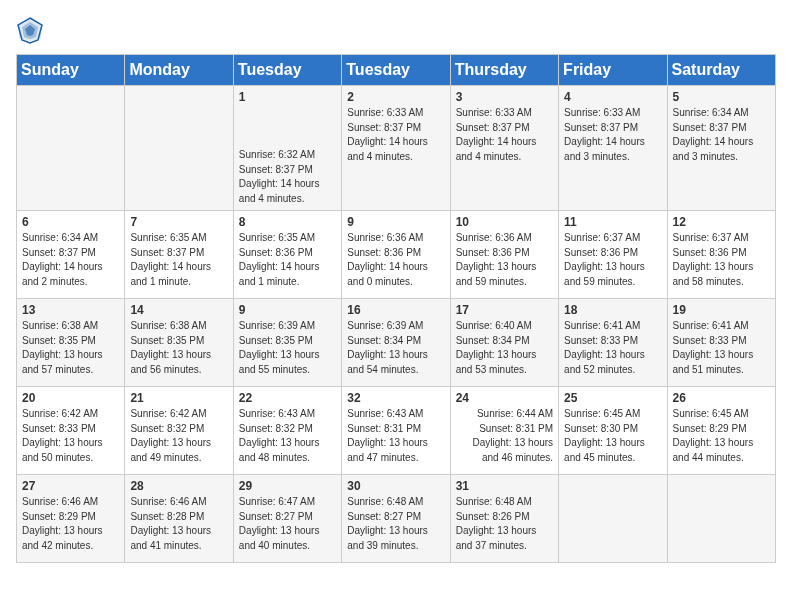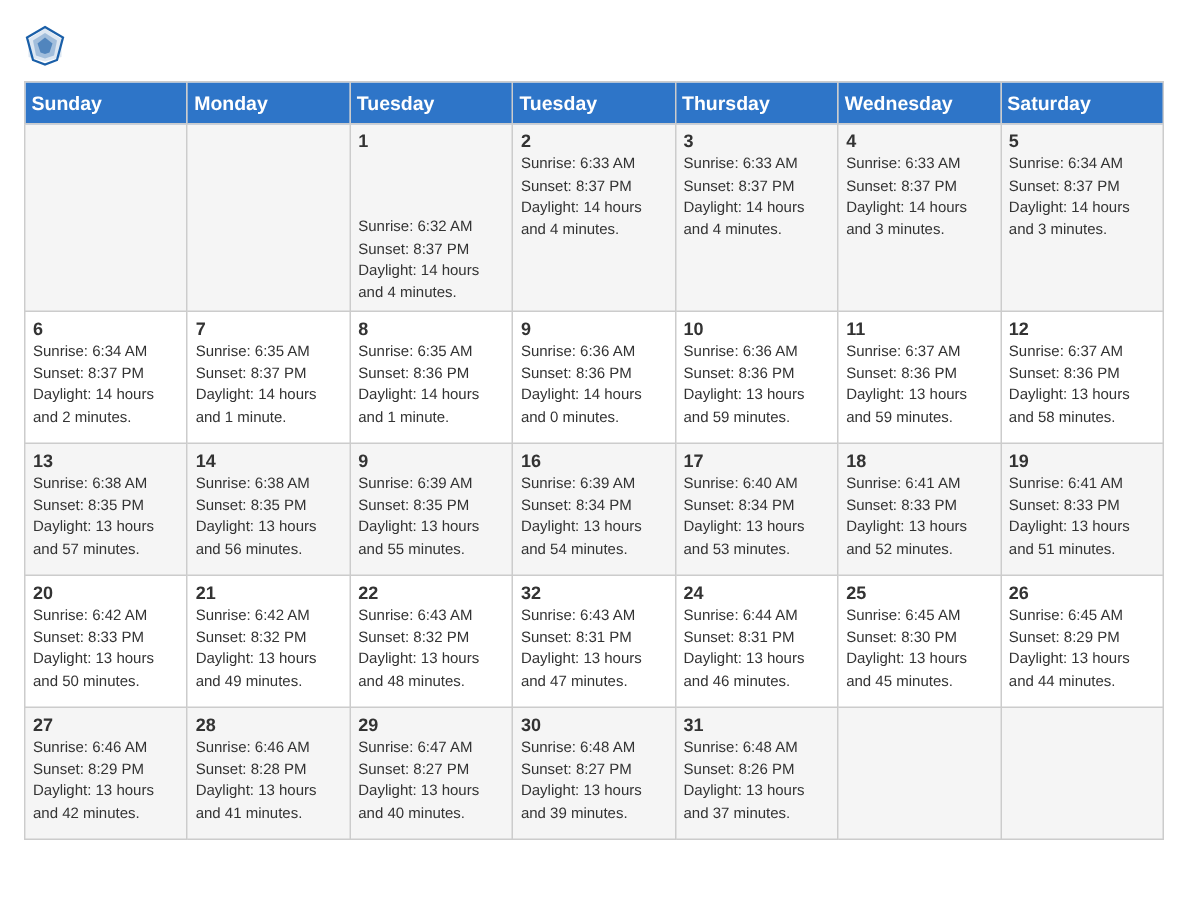--- a/index.html
+++ b/index.html
@@ -50,21 +50,21 @@
       margin-top: 2px;
     }
     table {
       width: 100%;
       border-collapse: collapse;
       table-layout: fixed;
     }
     thead th {
       background-color: #2e75c8;
       color: #fff;
-      font-size: 13px;
+      font-size: 16px;
       font-weight: bold;
       padding: 6px 4px;
       text-align: left;
       border: 1px solid #ccc;
     }
     tbody td {
       vertical-align: top;
       border: 1px solid #ccc;
       padding: 4px 5px;
       font-size: 10.5px;
@@ -116,21 +116,21 @@
 </div>
 
 <table>
   <thead>
     <tr>
       <th>Sunday</th>
       <th>Monday</th>
       <th>Tuesday</th>
       <th>Tuesday</th>
       <th>Thursday</th>
-      <th>Wednesday</th>
+      <th>Friday</th>
       <th>Saturday</th>
     </tr>
   </thead>
   <tbody id="calendar-body">
   <tr>
         <td class="empty-cell"></td>
         <td class="empty-cell"></td>
         <td>
           <span class="day-number">1</span>
           <div class="day-info" style="white-space: pre-line; margin-top: 44px;">Sunrise: 6:32 AM
@@ -293,21 +293,21 @@
         </td>
         <td>
           <span class="day-number">32</span>
           <div class="day-info" style="white-space: pre-line;">Sunrise: 6:43 AM
 Sunset: 8:31 PM
 Daylight: 13 hours
 and 47 minutes.</div>
         </td>
         <td>
           <span class="day-number">24</span>
-          <div class="day-info" style="white-space: pre-line;">Sunrise: 6:44 AM
+          <div class="day-info" style="white-space: pre-line; text-align: right;">Sunrise: 6:44 AM
 Sunset: 8:31 PM
 Daylight: 13 hours
 and 46 minutes.</div>
         </td>
         <td>
           <span class="day-number">25</span>
           <div class="day-info" style="white-space: pre-line;">Sunrise: 6:45 AM
 Sunset: 8:30 PM
 Daylight: 13 hours
 and 45 minutes.</div>

